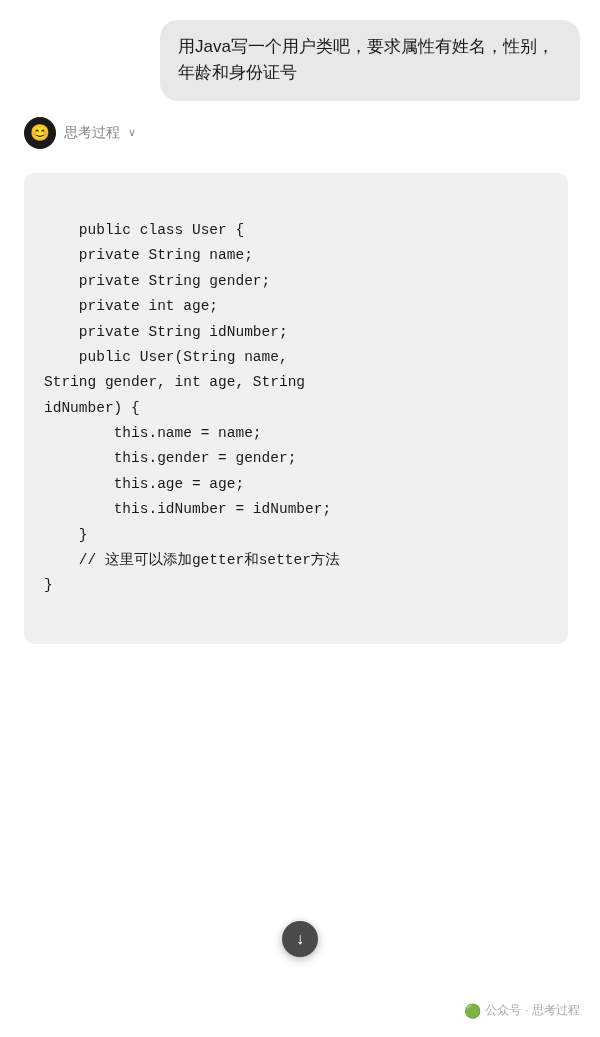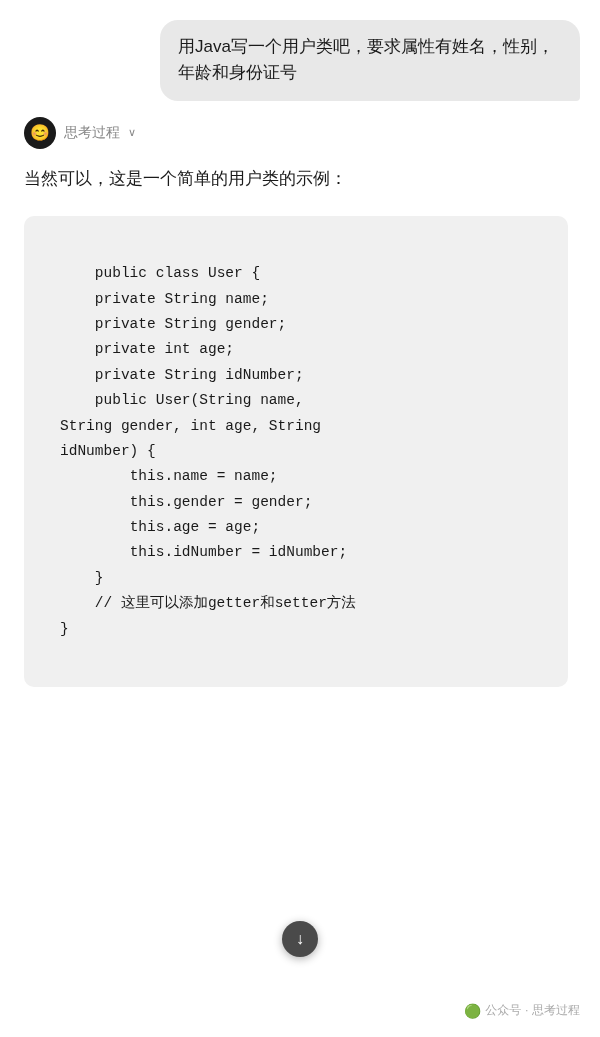--- a/index.html
+++ b/index.html
@@ -85,21 +85,21 @@
       padding: 0 4px;
       font-size: 17px;
       line-height: 1.6;
       color: #1a1a1a;
     }
 
     
     .code-block {
       background-color: #f0f0f0;
       border-radius: 10px;
-      padding: 20px 36px;
+      padding: 20px 20px;
       margin: 8px 12px 0 4px;
       font-family: "Menlo", "Monaco", "Courier New", Courier, monospace;
       font-size: 14.5px;
       line-height: 1.75;
       color: #1a1a1a;
       white-space: pre-wrap;
       word-break: break-word;
       overflow-x: hidden;
     }
 
@@ -153,23 +153,20 @@
   <div class="thinking-row">
     <div class="avatar-circle">
       <span class="avatar-face">😊</span>
     </div>
     <div class="thinking-label">
       <span>思考过程</span>
       <span class="thinking-chevron">∨</span>
     </div>
   </div>
 
-  <div class="ai-response">
-    <span>当然可以，这是一个简单的用户类的示例：</span>
-  </div>
 
   <div class="code-block">
     <span>public class User {
     private String name;
     private String gender;
     private int age;
     private String idNumber;
     public User(String name,
 String gender, int age, String
 idNumber) {

